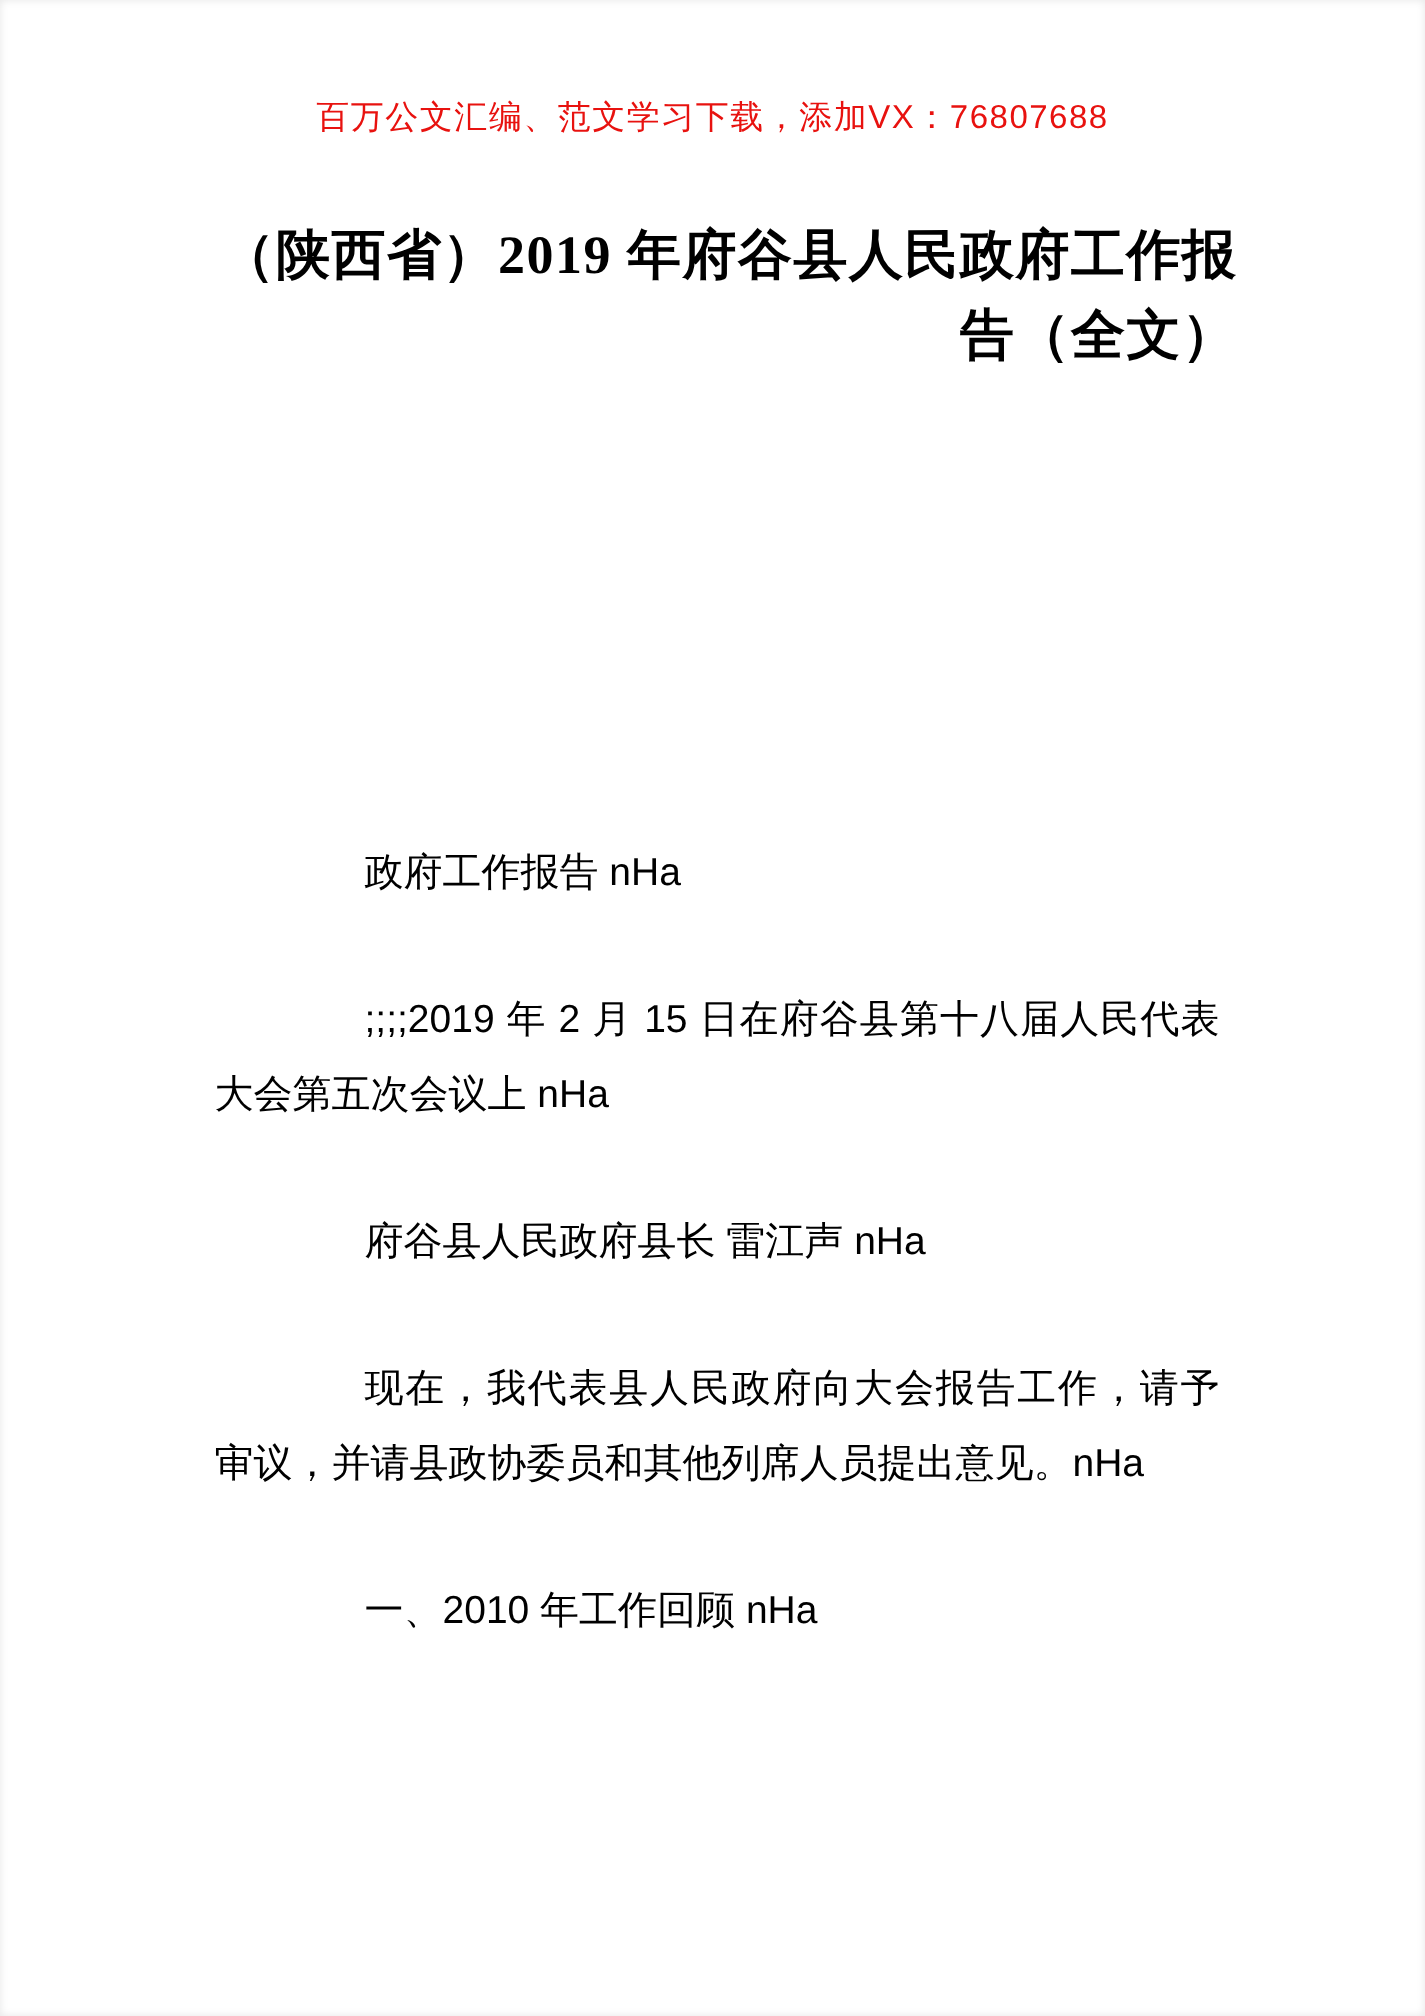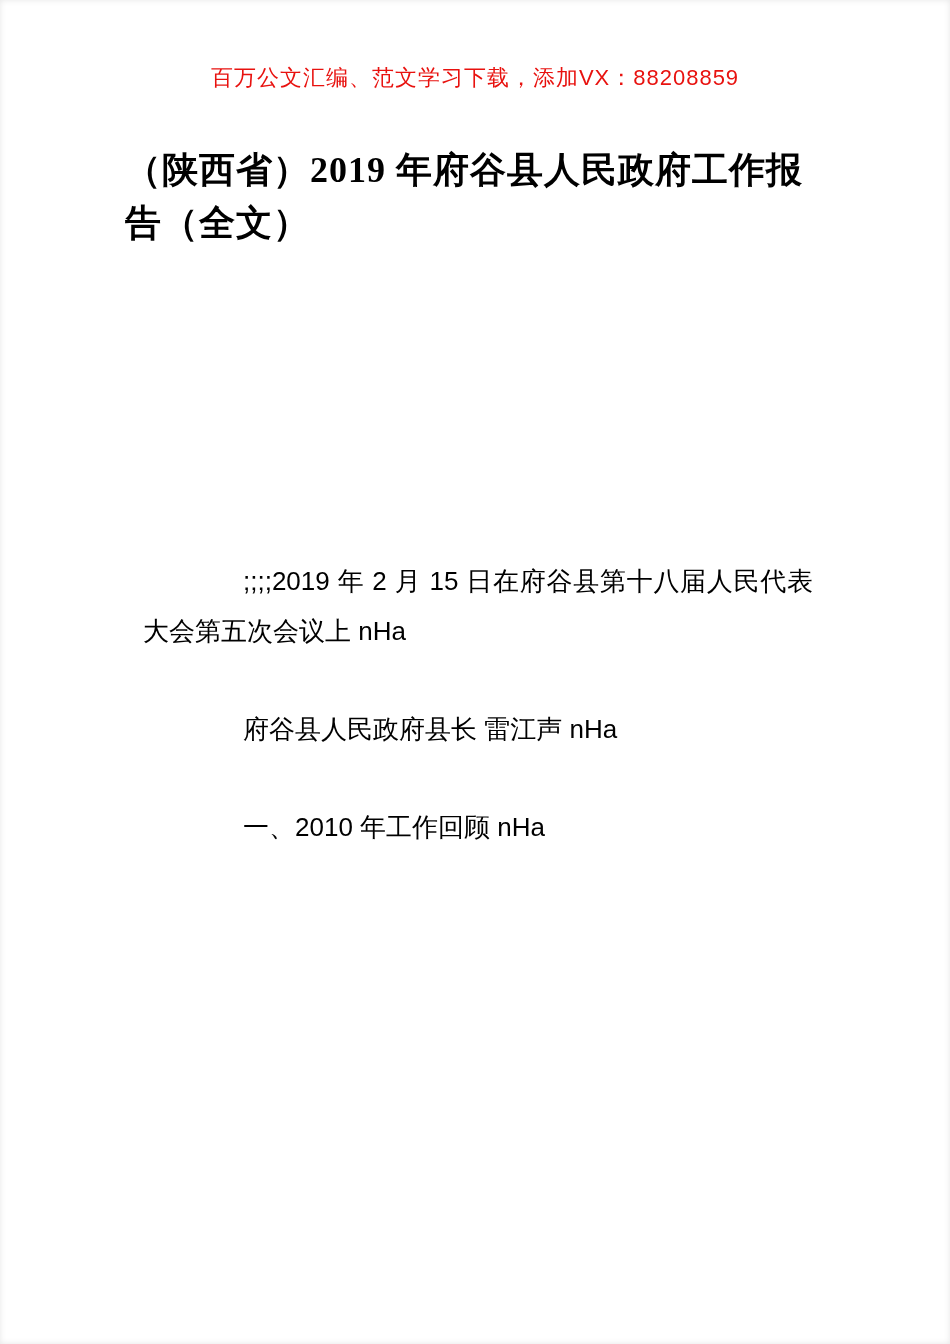--- a/index.html
+++ b/index.html
@@ -16,21 +16,21 @@
     margin-top: 64px;
     text-align: center;
     font-size: 22px;
     line-height: 28px;
     color: #e8120f;
     letter-spacing: 1px;
   }
   .doc-title {
     margin: 52px auto 0 auto;
     width: 700px;
-    text-align: left;
+    text-align: right;
     font-family: "Liberation Serif", serif;
     font-weight: bold;
     font-size: 36px;
     line-height: 53px;
     letter-spacing: 1px;
     color: #000000;
   }
   .content {
     margin: 306px 137px 0 143px;
     font-size: 26px;
@@ -41,21 +41,23 @@
   }
   .content p {
     margin: 0 0 48px 0;
     text-indent: 100px;
     word-break: break-all;
   }
 </style>
 </head>
 <body>
 
-<div class="notice">百万公文汇编、范文学习下载，添加VX：88208859</div>
+<div class="notice">百万公文汇编、范文学习下载，添加VX：76807688</div>
 
 <h1 class="doc-title">（陕西省）2019 年府谷县人民政府工作报告（全文）</h1>
 
 <div class="content">
+  <p>政府工作报告 nHa</p>
   <p>;;;;2019 年 2 月 15 日在府谷县第十八届人民代表大会第五次会议上 nHa</p>
   <p>府谷县人民政府县长 雷江声 nHa</p>
+  <p>现在，我代表县人民政府向大会报告工作，请予审议，并请县政协委员和其他列席人员提出意见。nHa</p>
   <p>一、2010 年工作回顾 nHa</p>
 </div>
 
 </body></html>

